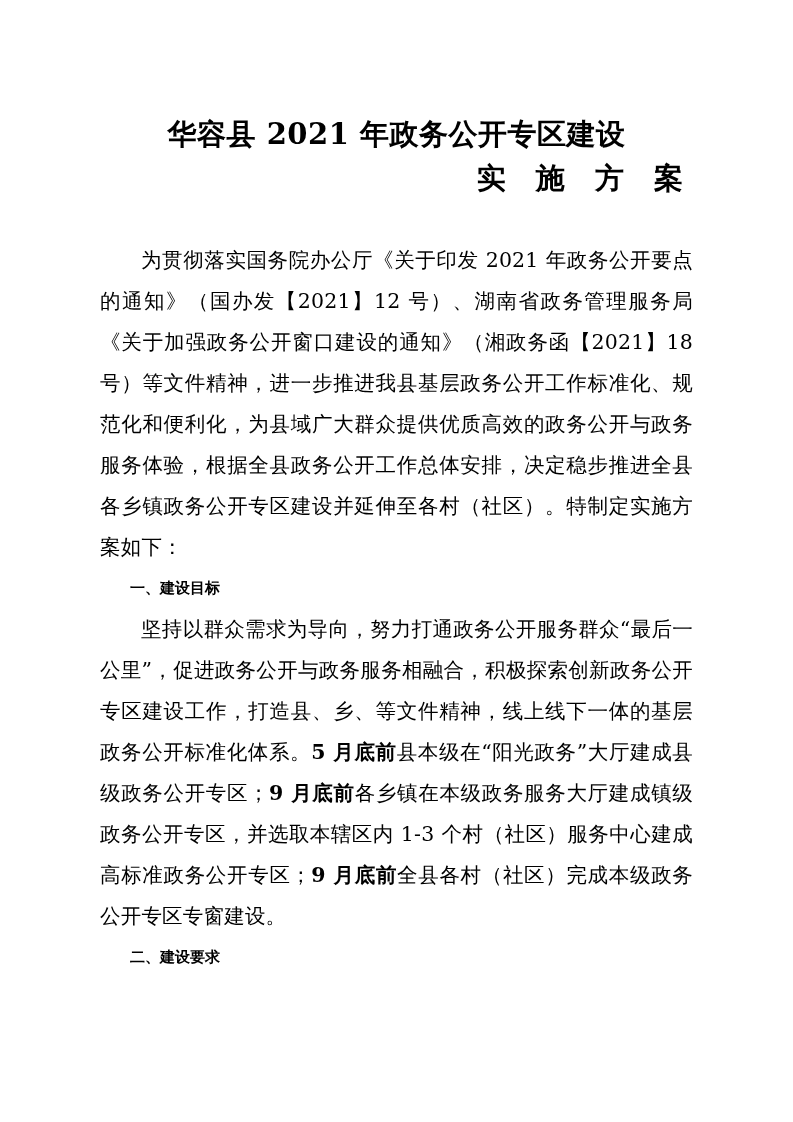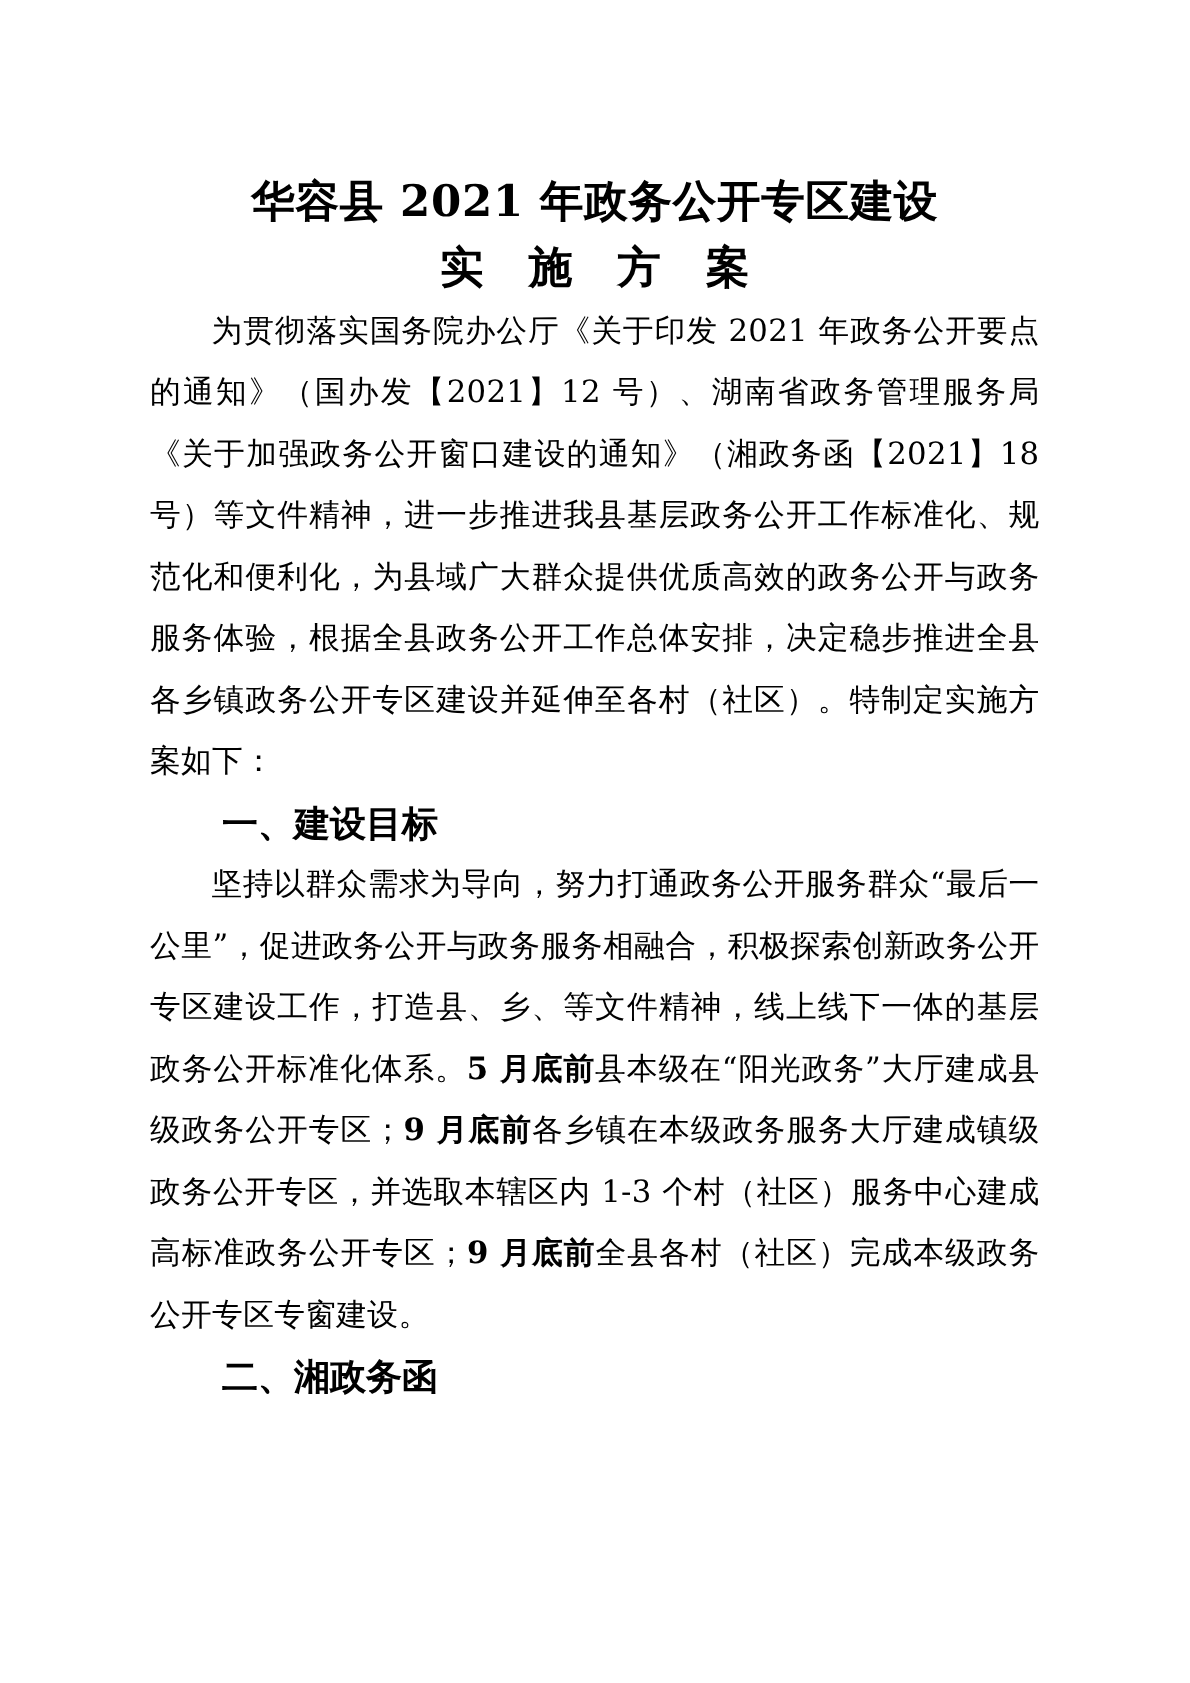--- a/index.html
+++ b/index.html
@@ -26,35 +26,37 @@
     text-align: center;
     font-weight: bold;
     font-size: 29px;
     line-height: 44px;
     margin-top: 112px;
     letter-spacing: 0.5px;
   }
   .doc-title .line2 {
     letter-spacing: 10px;
     padding-left: 10px;
+    text-align: right;
   }
   .body-block {
+    margin-top: 40px;
   }
   p.para {
     margin: 0;
     font-size: 20.5px;
     line-height: 41px;
     text-align: justify;
     text-justify: inter-ideograph;
     text-indent: 2em;
     letter-spacing: 0.2px;
   }
   p.heading {
     margin: 0;
-    font-size: 24px;
+    font-size: 15px;
     line-height: 41px;
     text-indent: 2em;
     font-weight: bold;
   }
   .b {
     font-weight: bold;
   }
 </style>
 </head>
 <body>
@@ -67,18 +69,18 @@
   </div>
 
   <div class="body-block">
 
     <p class="para">为贯彻落实国务院办公厅《关于印发 2021 年政务公开要点的通知》（国办发【2021】12 号）、湖南省政务管理服务局《关于加强政务公开窗口建设的通知》（湘政务函【2021】18 号）等文件精神，进一步推进我县基层政务公开工作标准化、规范化和便利化，为县域广大群众提供优质高效的政务公开与政务服务体验，根据全县政务公开工作总体安排，决定稳步推进全县各乡镇政务公开专区建设并延伸至各村（社区）。特制定实施方案如下：</p>
 
     <p class="heading">一、建设目标</p>
 
     <p class="para"><span>坚持以群众需求为导向，努力打通政务公开服务群众“最后一公里”，促进政务公开与政务服务相融合，积极探索创新政务公开专区建设工作，打造县、乡、等文件精神，线上线下一体的基层政务公开标准化体系。</span><span class="b">5 月底前</span><span>县本级在“阳光政务”大厅建成县级政务公开专区；</span><span class="b">9 月底前</span><span>各乡镇在本级政务服务大厅建成镇级政务公开专区，并选取本辖区内 1-3 个村（社区）服务中心建成高标准政务公开专区；</span><span class="b">9 月底前</span><span>全县各村（社区）完成本级政务公开专区专窗建设。</span></p>
 
-    <p class="heading">二、湘政务函</p>
+    <p class="heading">二、建设要求</p>
 
 
   </div>
 
 </div>
 
 </body></html>

